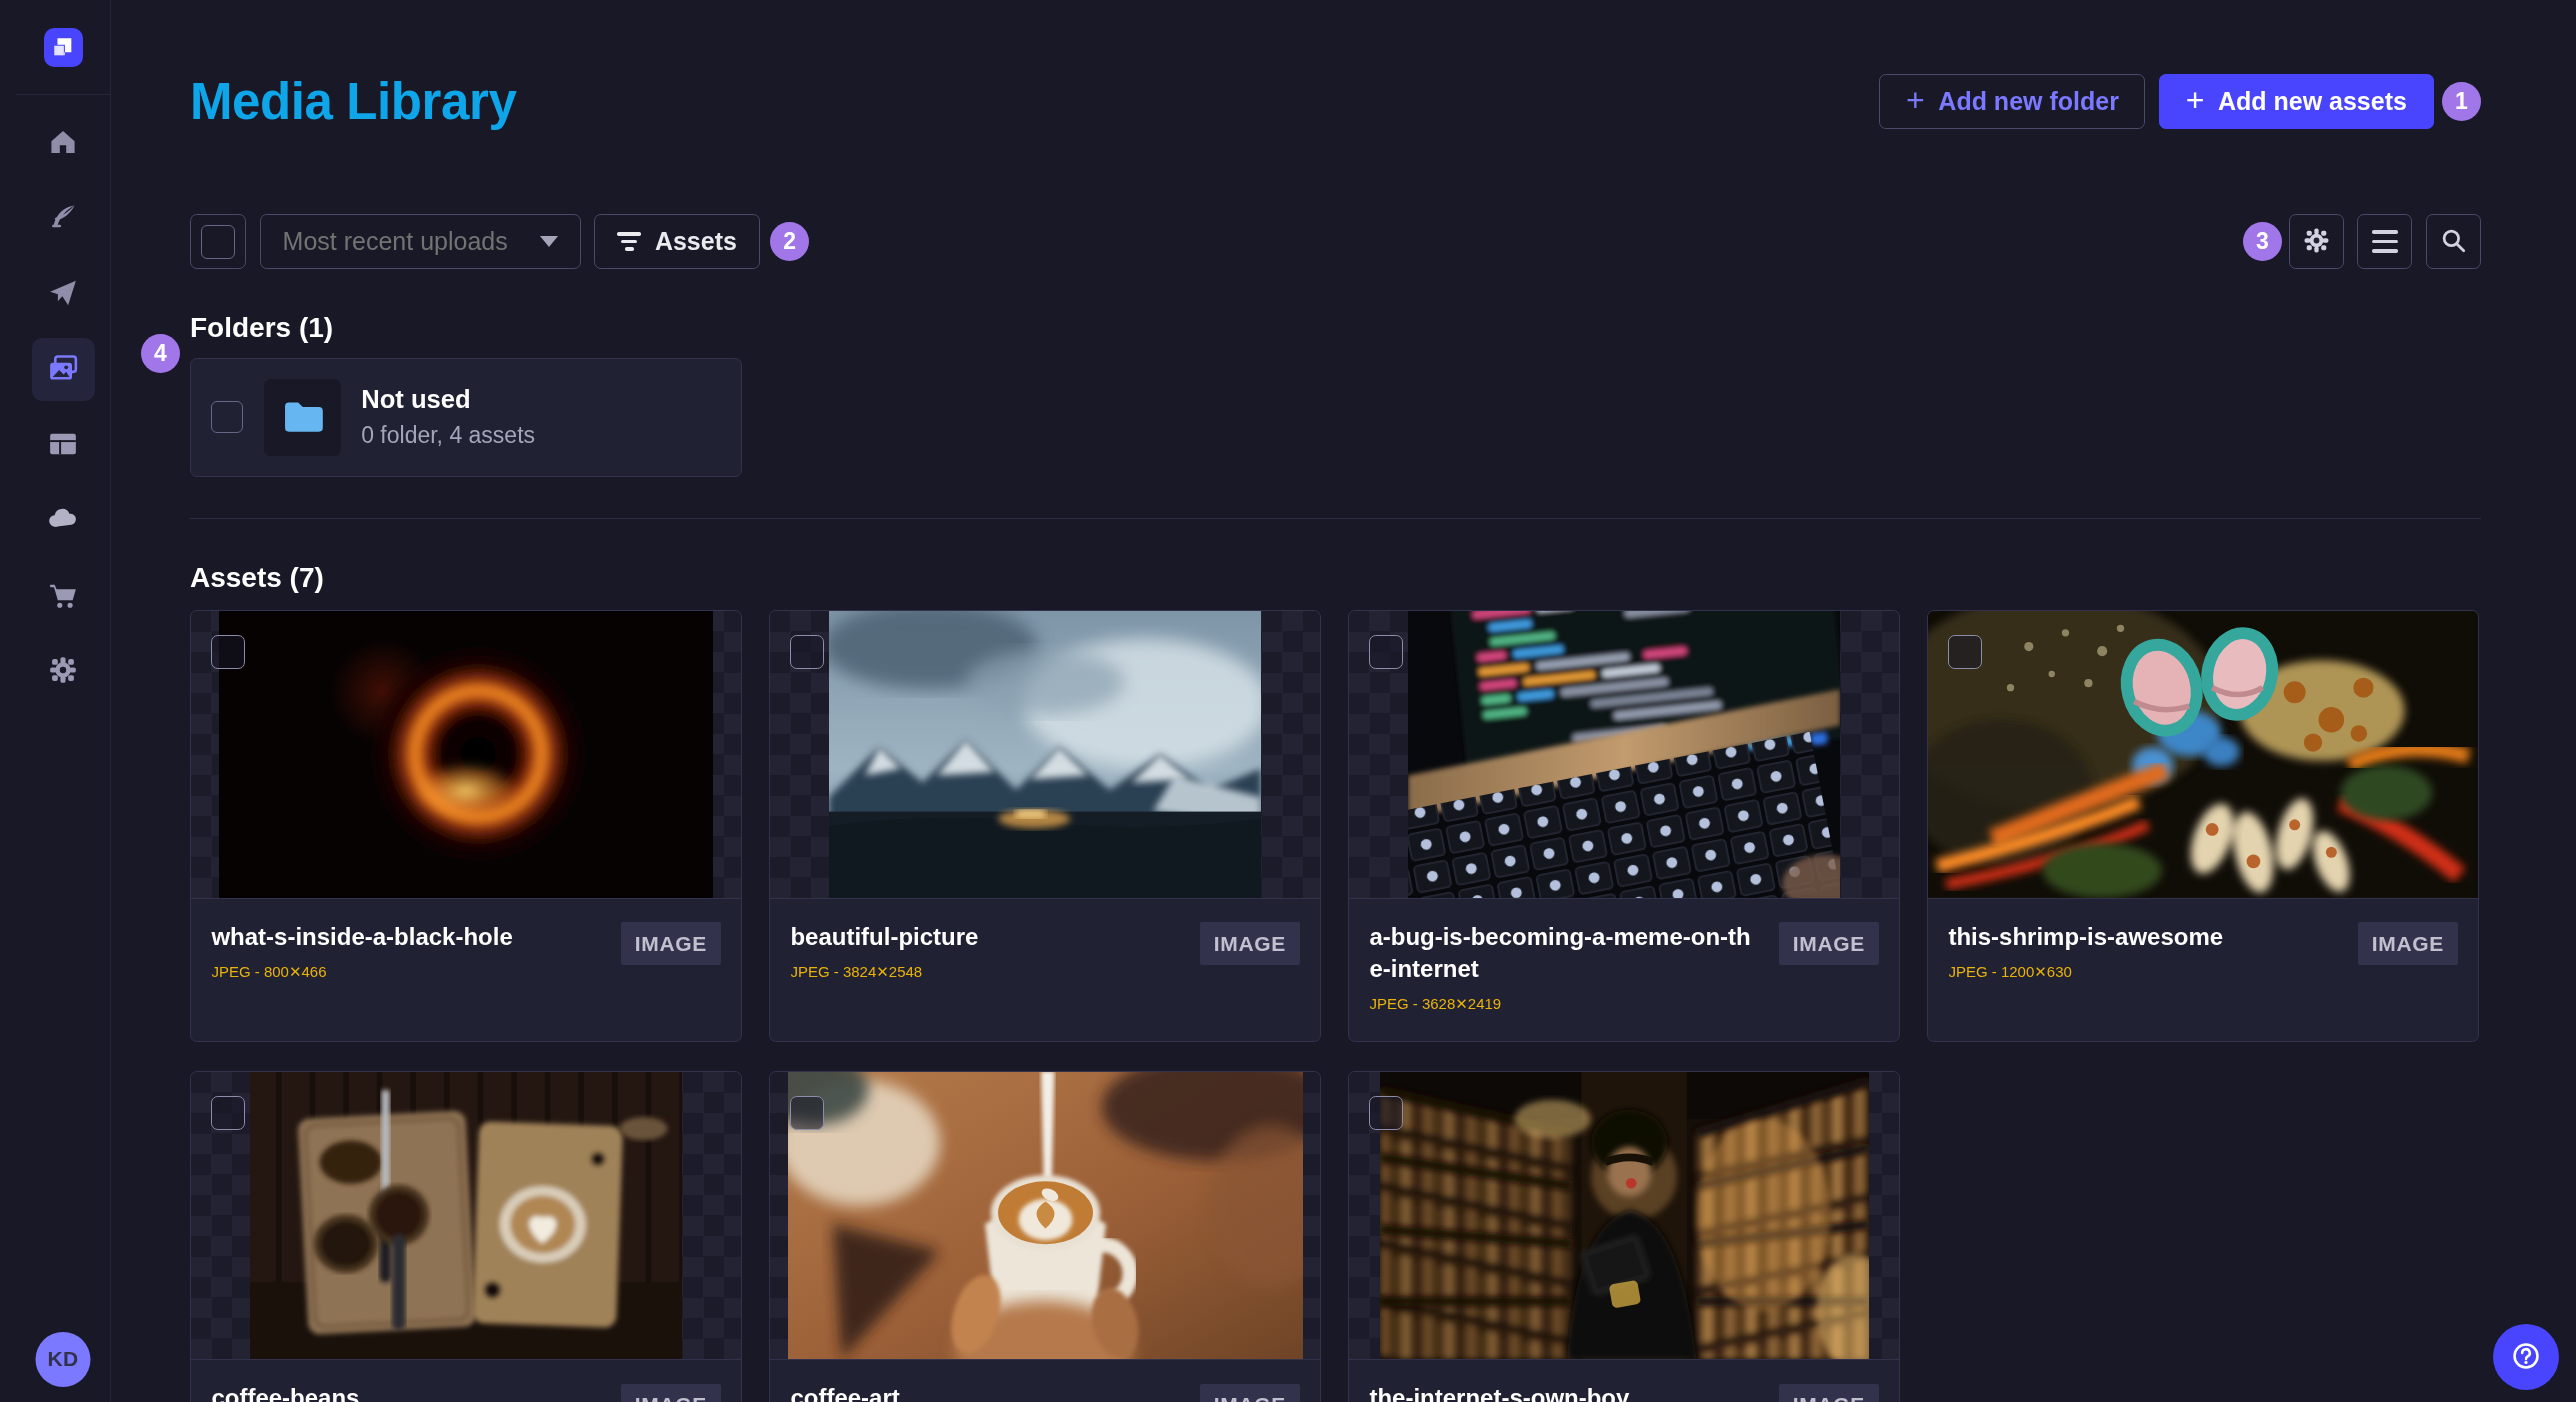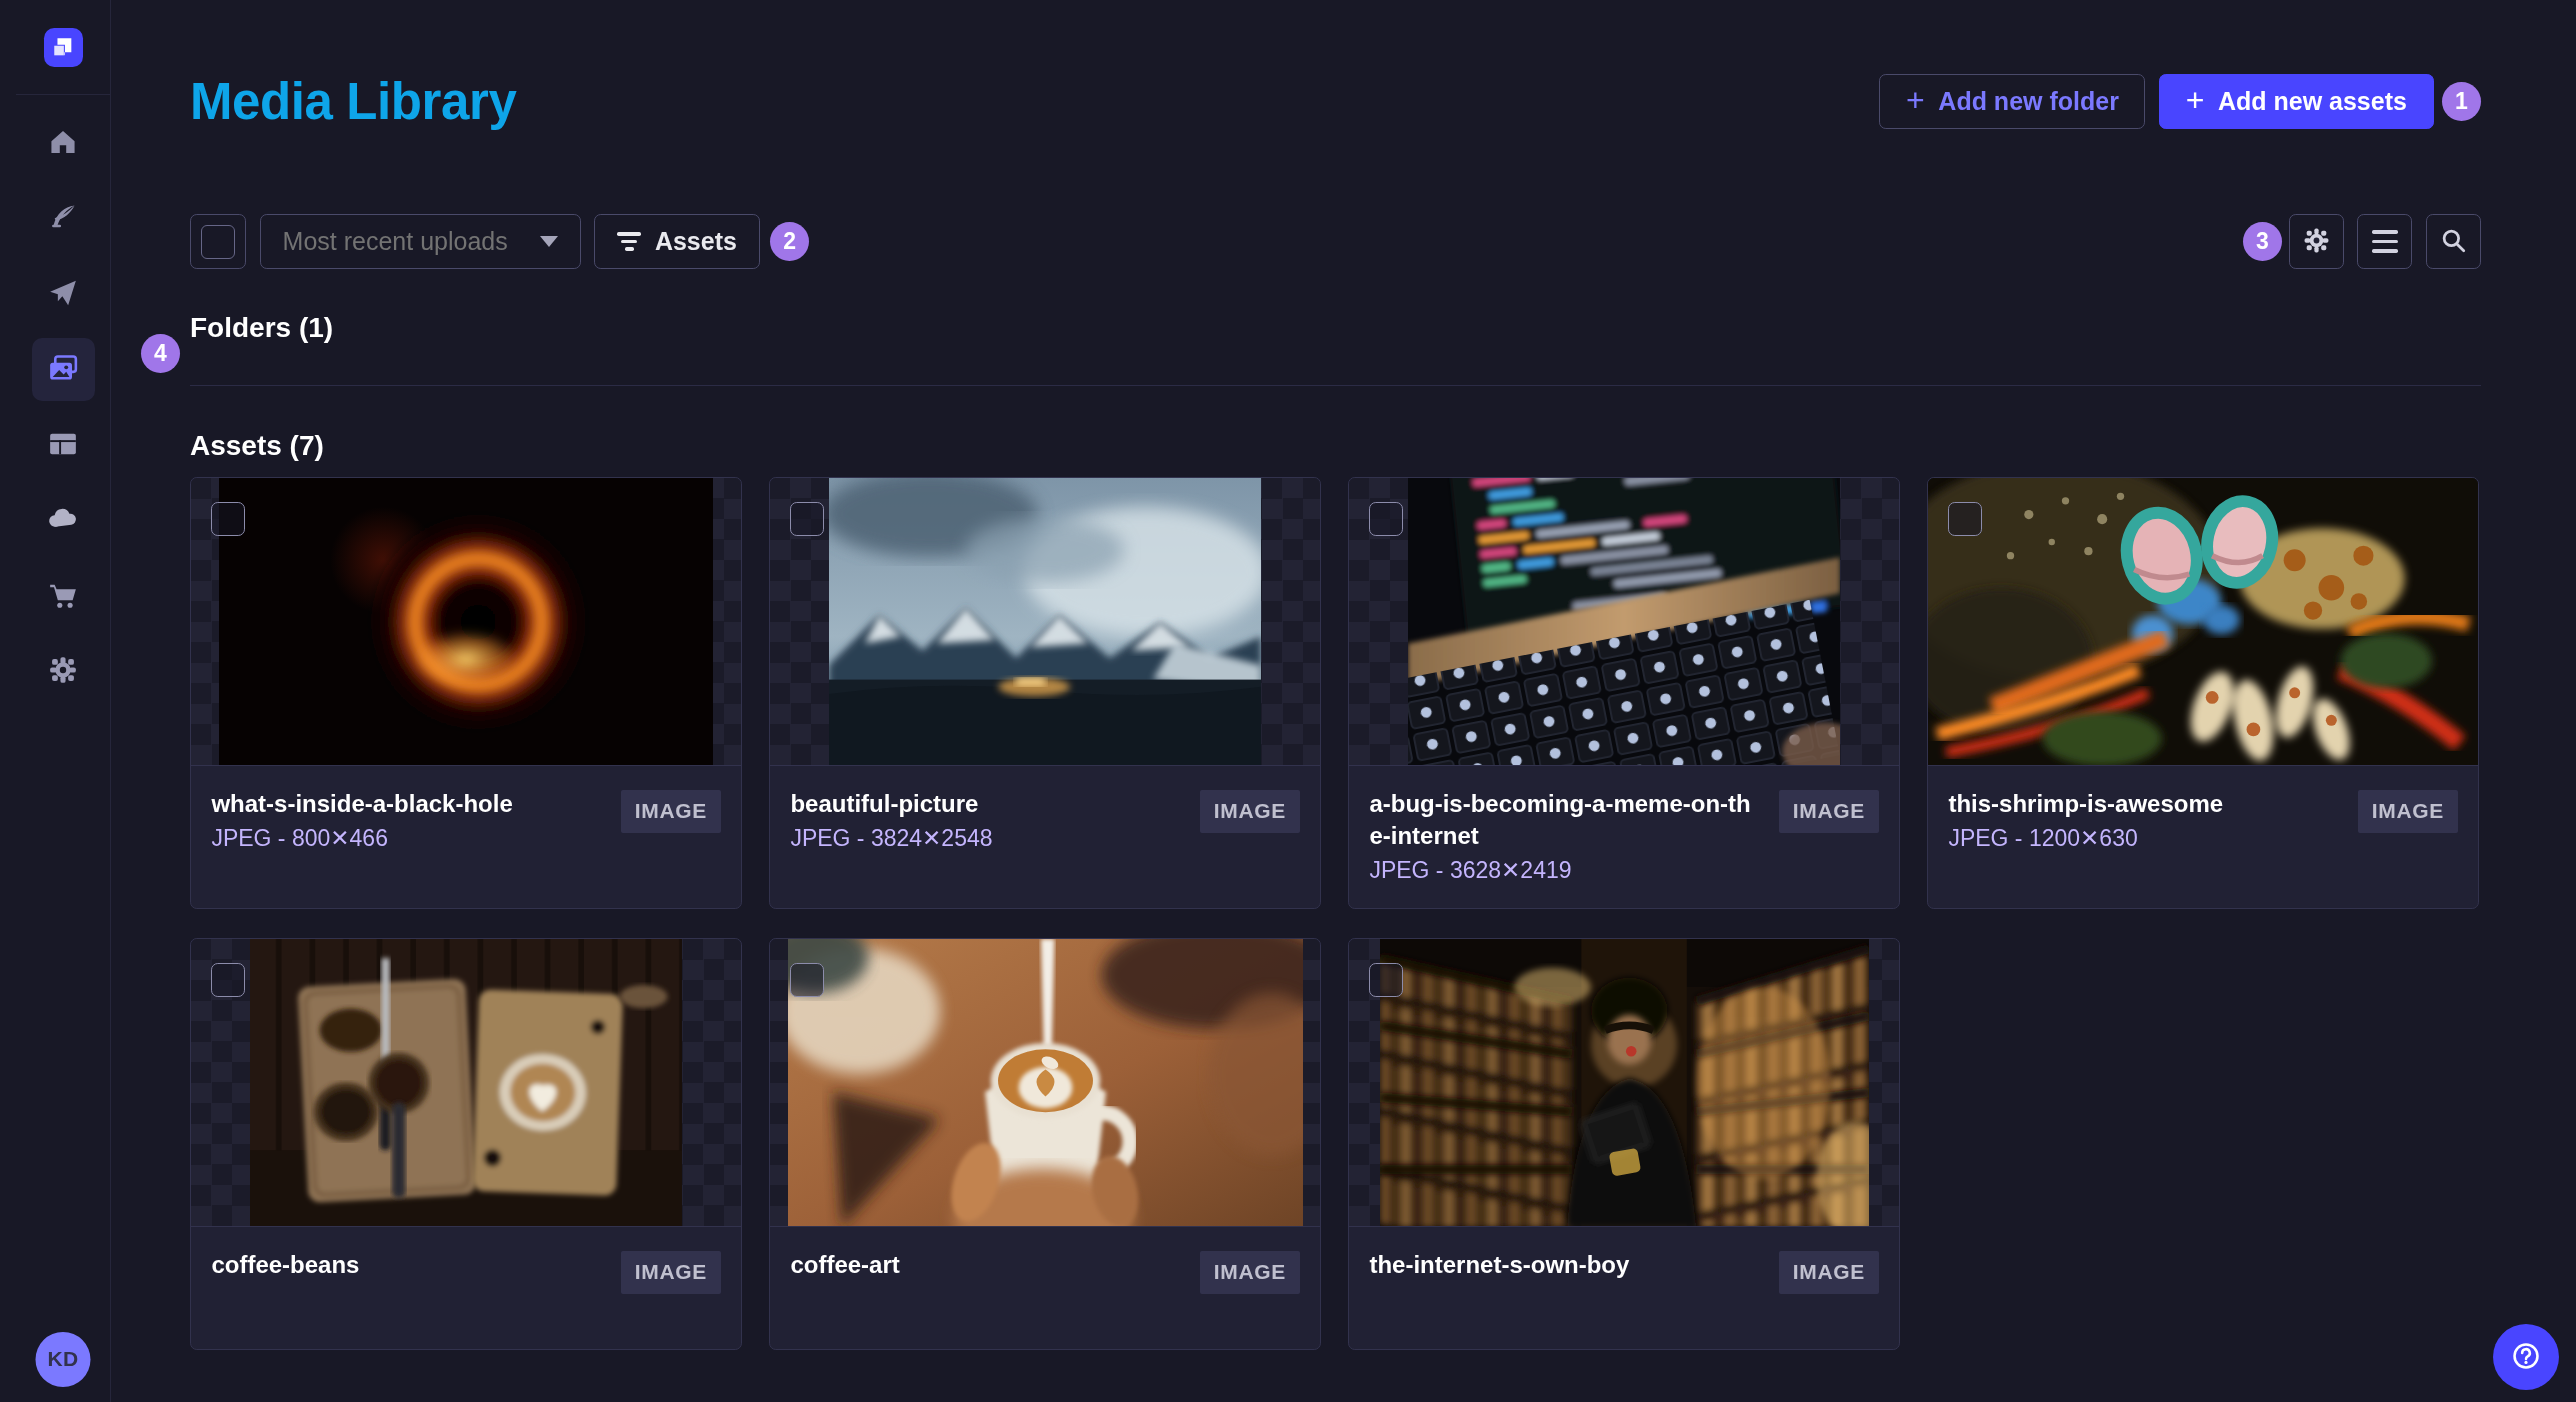--- a/index.html
+++ b/index.html
@@ -100,21 +100,21 @@
     border-bottom:0.9px solid #32324d; overflow:hidden;
     background-image:repeating-conic-gradient(#232334 0% 25%, #1b1b29 0% 50%);
     background-size:41px 41px; }
   .thumb svg { height:288px; display:block; }
   .thumb-check { position:absolute; left:20.4px; top:24px; width:34px; height:34px;
     border:0.9px solid #8c8cab; border-radius:6.8px; background:rgba(24,24,38,.55); cursor:pointer; }
   .asset-info { display:flex; align-items:flex-start; padding:22px 20.4px 24px; min-height:122px; }
   .asset-txt { flex:1; min-width:0; }
   .asset-name { font-size:24px; font-weight:700; color:#ffffff; line-height:32px;
     word-break:break-all; }
-  .asset-meta { font-size:23px; color:#c4b5fd; margin-top:5.1px; line-height:27px; }
+  .asset-meta { font-size:15px; color:#eab308; margin-top:5.1px; line-height:27px; }
   .type-badge { margin-left:28px; margin-top:1.7px; background:#32324d; color:#c0c0cf;
     font-size:21px; font-weight:700; letter-spacing:0.7px; border-radius:2px;
     padding:9.4px 13.6px; flex:0 0 auto; }
 
   
   .help-fab { position:absolute; right:17px; bottom:12px; width:66px; height:66px;
     border-radius:50%; background:#4945ff; display:flex; align-items:center;
     justify-content:center; cursor:pointer; z-index:6; }
 </style>
 </head>
@@ -288,20 +288,34 @@
           </svg>
         </span>
       </div>
     </div>
   </div>
 
   <section class="folders-section">
     <h2 class="section-title">Folders (1)</h2>
     <div class="step-badge folders-badge">4</div>
 
+    <div class="folder-card">
+      <div class="folder-check"></div>
+      <div class="folder-iconbox">
+        <span>
+          <svg viewBox="0 0 56 48" width="44" height="37">
+            <path d="M6 12 q0 -5 5 -5 h12 l6 6 h21 q5 0 5 5 v22 q0 5 -5 5 H11 q-5 0 -5 -5 z" fill="#66b7f1"></path>
+          </svg>
+        </span>
+      </div>
+      <div>
+        <div class="folder-name">Not used</div>
+        <div class="folder-meta">0 folder, 4 assets</div>
+      </div>
+    </div>
   </section>
 
   <div class="divider"></div>
 
   <section class="assets-section">
     <h2 class="section-title">Assets (7)</h2>
 
     <div class="asset-grid">
 
       <div class="asset-card">

